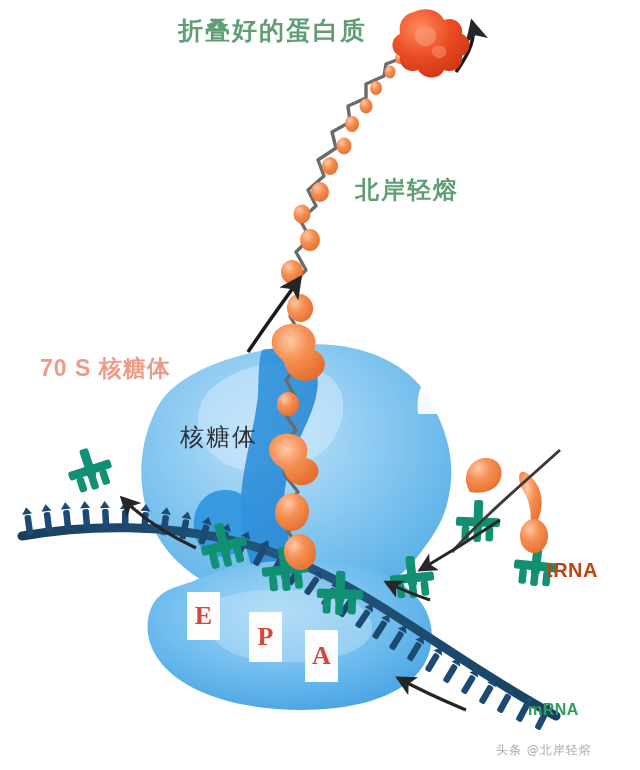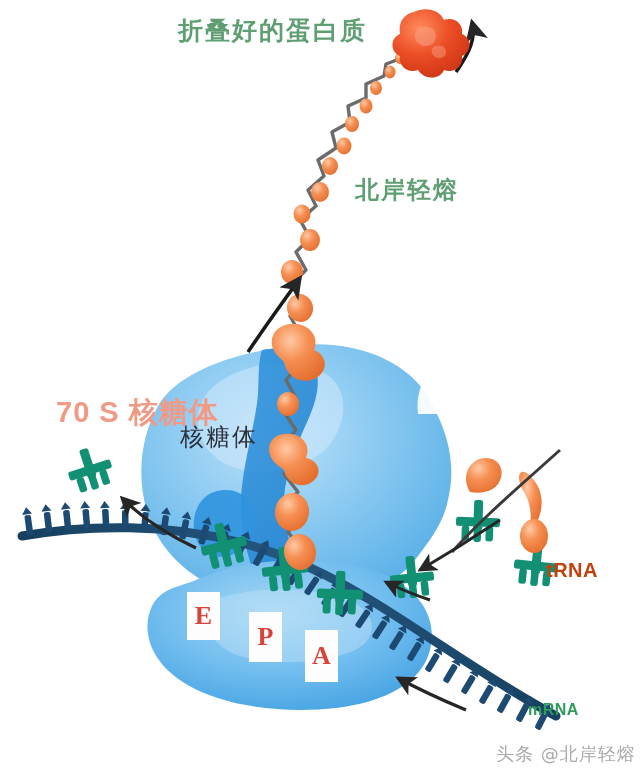--- a/index.html
+++ b/index.html
@@ -16,22 +16,22 @@
 
   .lbl-folded{
     left:178px;top:18px;font-size:25px;font-weight:700;
     color:#5e9e72;letter-spacing:2px;
   }
   .lbl-nascent{
     left:355px;top:178px;font-size:24px;font-weight:700;
     color:#5e9e72;letter-spacing:2px;
   }
   .lbl-70s{
-    left:56px;top:357px;font-size:29px;font-weight:700;
-    color:#f09a86;letter-spacing:1px;margin-top:41px;
+    left:40px;top:357px;font-size:23px;font-weight:700;
+    color:#f09a86;letter-spacing:1px;
   }
   .lbl-50s{
     left:370px;top:375px;font-size:23px;font-weight:700;
     color:#5c5bb4;letter-spacing:1px;
     background:rgba(255,255,255,.82);padding:3px 6px;
   }
   .lbl-ribo{
     left:180px;top:425px;font-size:24px;font-weight:400;
     color:#2b2f3a;letter-spacing:2px;
   }
@@ -53,21 +53,21 @@
     display:flex;align-items:center;justify-content:center;
     font-size:26px;font-weight:700;color:#d8443a;
     font-family:"Liberation Serif","DejaVu Serif",serif;
   }
   .site-e{left:187px;top:592px;width:33px;height:48px;}
   .site-p{left:249px;top:612px;width:33px;height:50px;}
   .site-a{left:305px;top:630px;width:33px;height:52px;}
 
   .watermark{
     position:absolute;left:496px;top:742px;
-    font-size:18px;color:#a9a9a9;letter-spacing:1px;
+    font-size:12px;color:#a9a9a9;letter-spacing:1px;
     font-family:"DejaVu Sans",sans-serif;
   }
 </style>
 </head>
 <body>
 
 <div id="stage">
 
   <svg id="art" viewBox="0 0 640 770">
     <defs>

